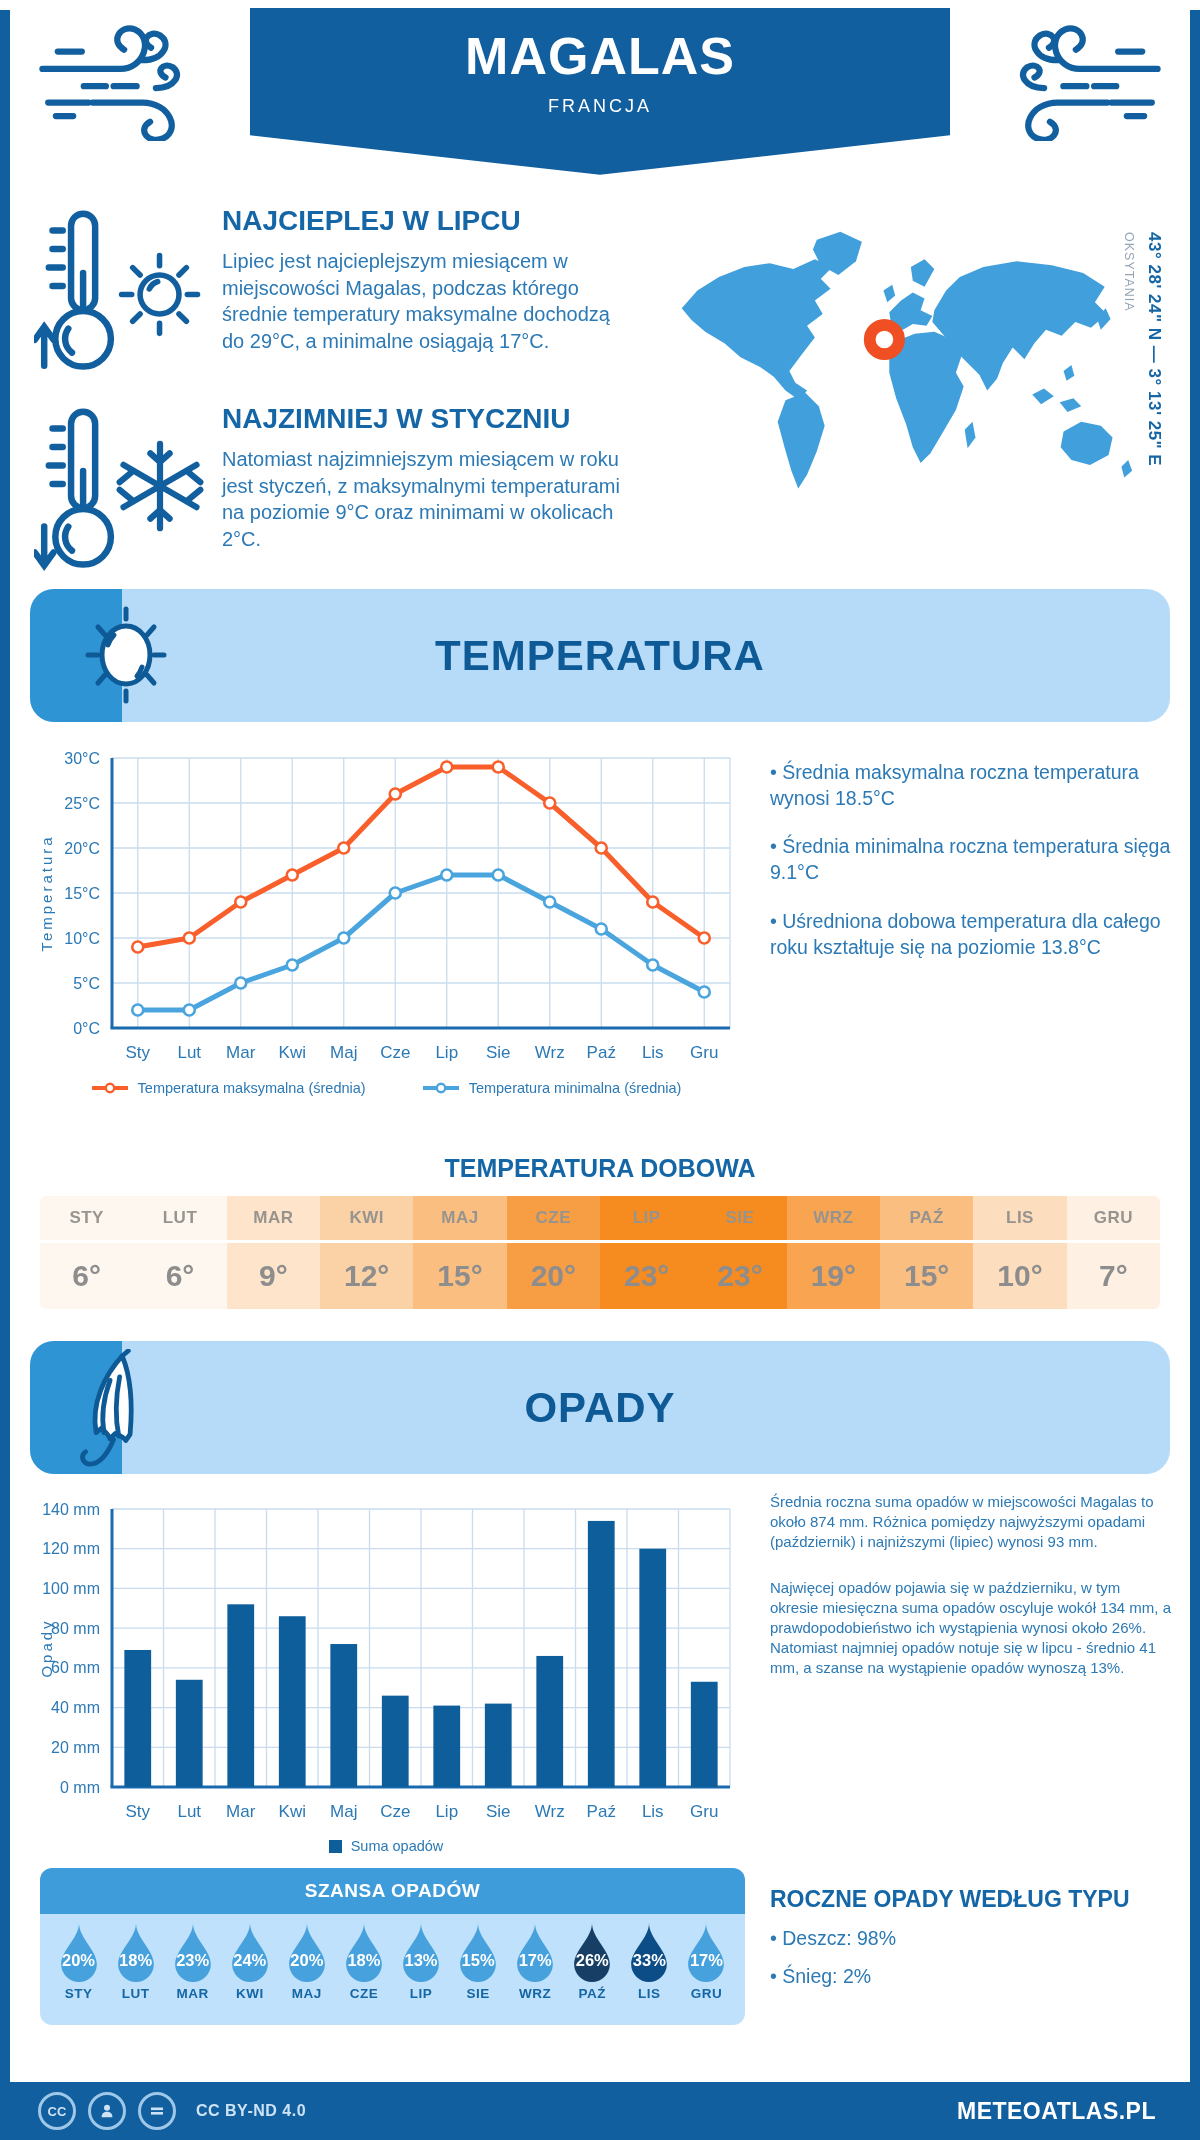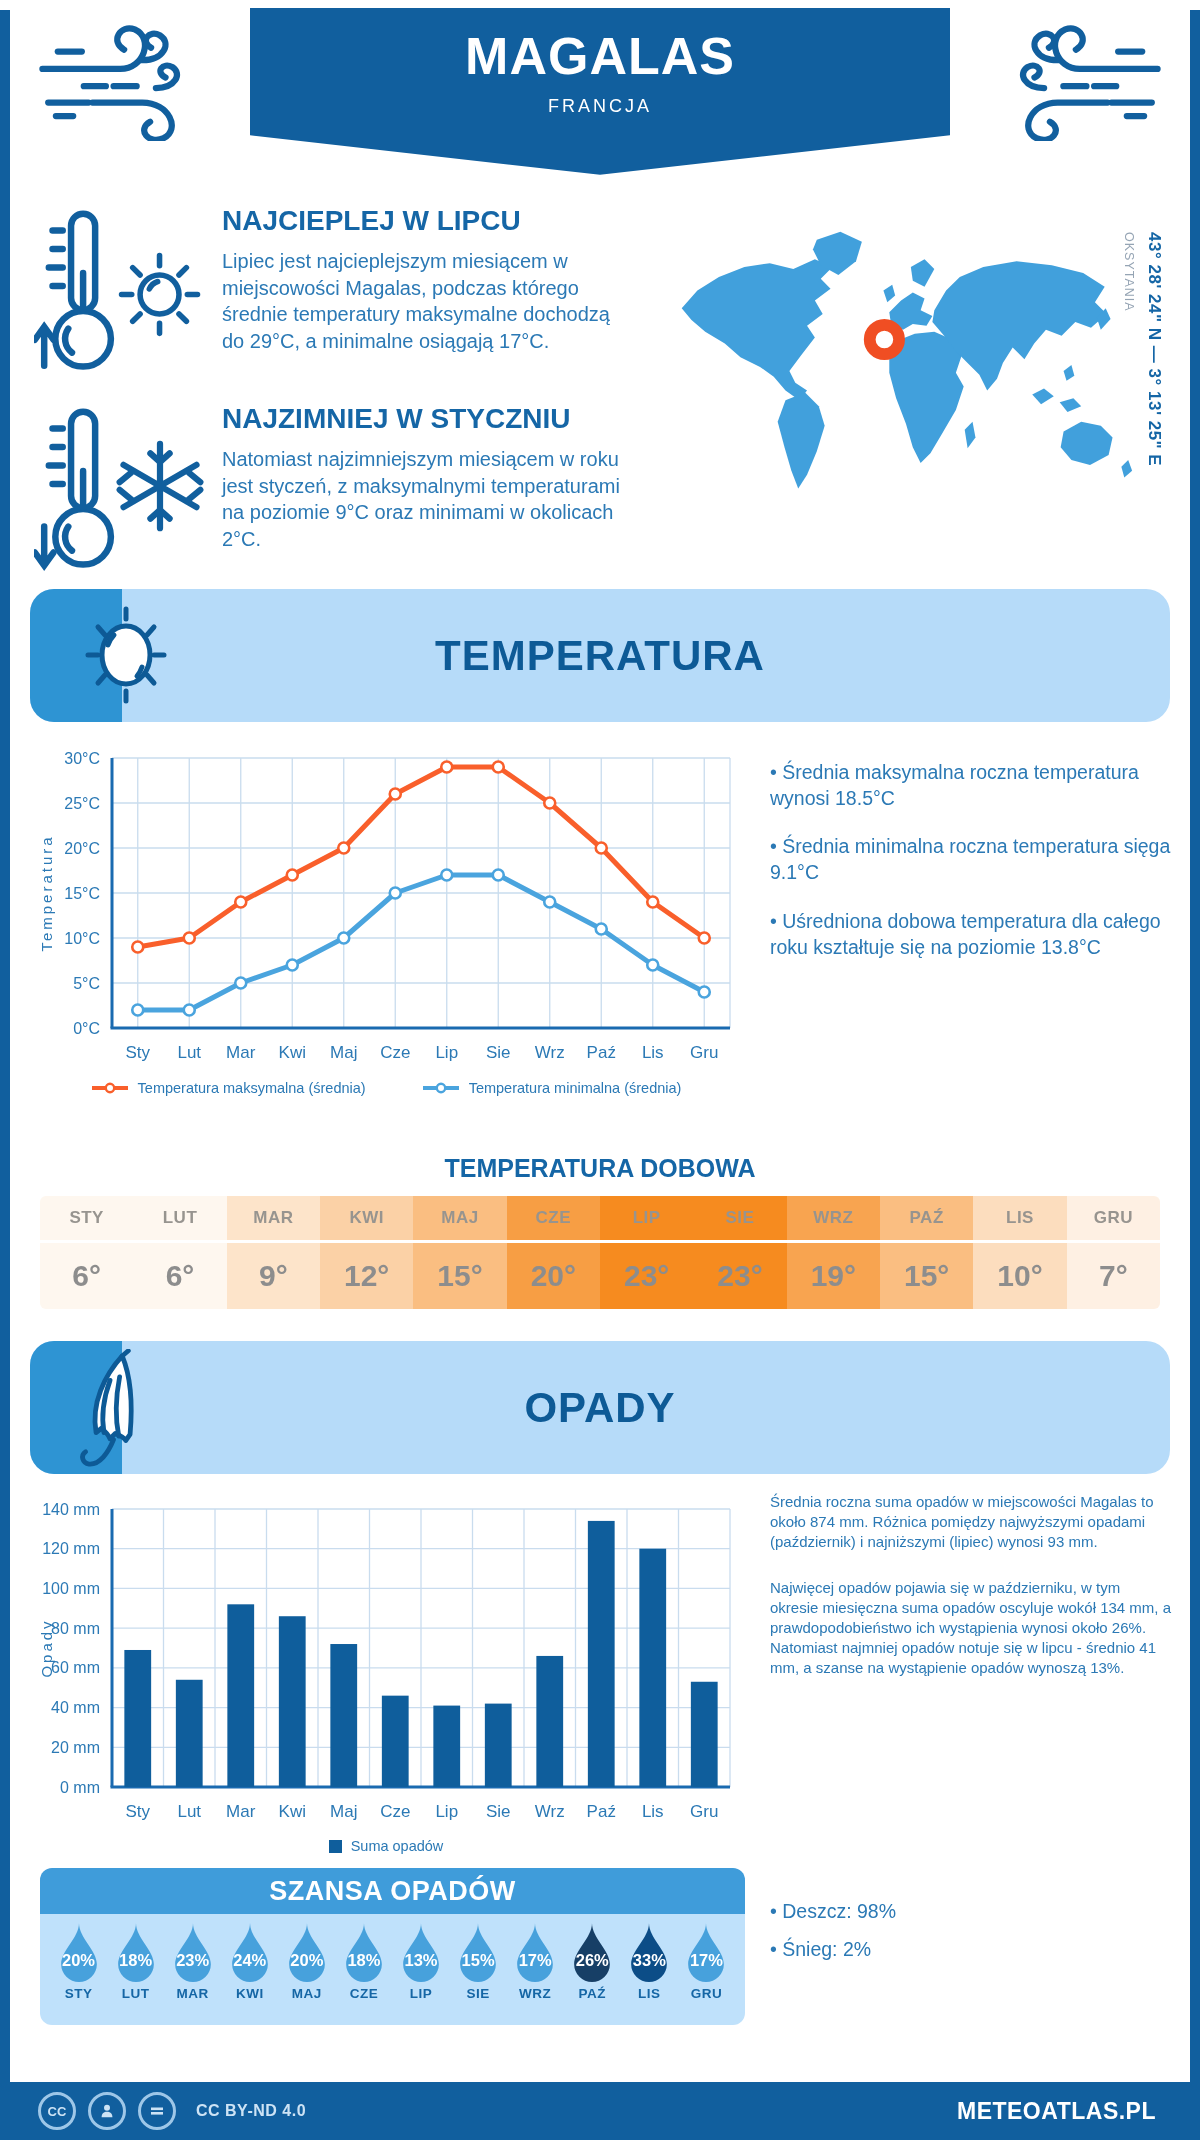--- a/index.html
+++ b/index.html
@@ -75,21 +75,21 @@
 
   
   .precip-text{position:absolute;left:770px;top:1492px;width:402px;font-size:15px;line-height:1.33;color:var(--body);}
   .precip-text p{margin:0 0 26px;}
   .precip-type{position:absolute;left:770px;top:1886px;width:402px;}
   .precip-type .bullet{margin-top:12px;}
 
   
   .szansa{position:absolute;left:40px;top:1868px;width:705px;height:157px;border-radius:12px;overflow:hidden;}
   .szansa-h{height:46px;background:var(--szheader);color:#fff;display:flex;align-items:center;
-            justify-content:center;font-size:27px;font-weight:800;letter-spacing:.5px;}
+            justify-content:center;font-size:19px;font-weight:800;letter-spacing:.5px;}
   .szansa-b{height:111px;background:var(--szbody);display:flex;padding:0 10px;}
   .drop{position:relative;flex:1;text-align:center;padding-top:7px;}
   .drop svg{width:46px;height:62px;}
   .drop .pct{position:absolute;left:0;right:0;top:37px;color:#fff;font-weight:800;font-size:16.5px;}
   .drop .m{display:block;color:#1566a5;font-weight:800;font-size:13.5px;letter-spacing:.5px;line-height:1;}
 
   
   .footer{position:absolute;left:0;right:0;top:2082px;height:58px;background:var(--primary);display:flex;align-items:center;gap:44px;}
   .cc{display:flex;align-items:center;gap:12px;margin-left:38px;}
   .circ{width:32px;height:32px;border-radius:50%;border:3px solid #9ec7e8;display:flex;align-items:center;
@@ -404,20 +404,21 @@
         <span class="sq" style="background:#0f5e9c"></span>
         <span>Suma opadów</span>
       </div>
     </div>
 
   <div class="precip-text">
     <p>Średnia roczna suma opadów w miejscowości Magalas to około 874 mm. Różnica pomiędzy najwyższymi opadami (październik) i najniższymi (lipiec) wynosi 93 mm.</p>
     <p>Najwięcej opadów pojawia się w październiku, w tym okresie miesięczna suma opadów oscyluje wokół 134 mm, a prawdopodobieństwo ich wystąpienia wynosi około 26%. Natomiast najmniej opadów notuje się w lipcu - średnio 41 mm, a szanse na wystąpienie opadów wynoszą 13%.</p>
   </div>
   <div class="precip-type">
+    <h3 class="sec-h">ROCZNE OPADY WEDŁUG TYPU</h3>
     <div class="bullet">• Deszcz: 98%</div>
     <div class="bullet">• Śnieg: 2%</div>
   </div>
 
   <div class="szansa">
     <div class="szansa-h">SZANSA OPADÓW</div>
     <div class="szansa-b" id="drops">
         <div class="drop"><svg viewBox="0 0 48 66">
             <path d="M24 2 C24 18 5 31 5 46 A19 19 0 0 0 43 46 C43 31 24 18 24 2 Z" fill="#47a1dc"></path>
           </svg><span class="pct">20%</span><span class="m">STY</span></div>

